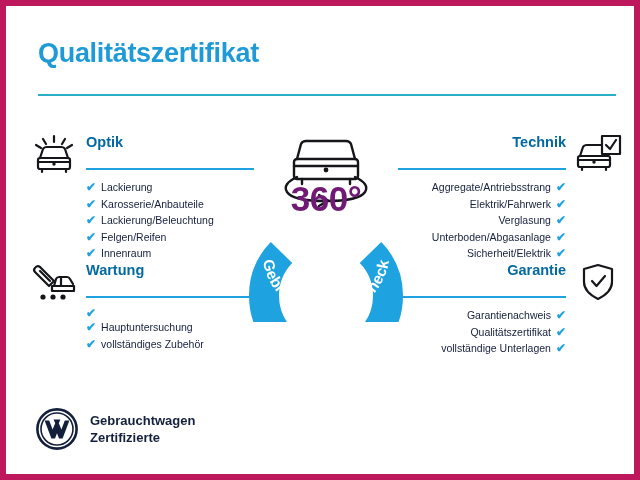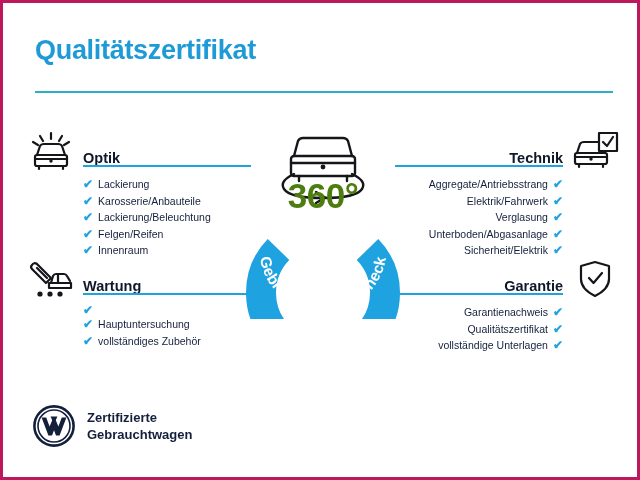--- a/index.html
+++ b/index.html
@@ -8,21 +8,21 @@
     background: #ffffff;
   }
   body {
     font-family: "Liberation Sans", sans-serif;
   }
   #page {
     position: relative;
     width: 640px;
     height: 480px;
     background: #ffffff;
-    border: 3px solid #be185d;
+    border: 6px solid #be185d;
     box-sizing: border-box;
     overflow: hidden;
   }
 
   
   #page-title {
     position: absolute;
     left: 32px;
     top: 32px;
     font-size: 27px;
@@ -52,24 +52,24 @@
   .sec-wartung { top: 258px; }
   .sec-technik { top: 130px; }
   .sec-garantie{ top: 258px; }
 
   .sec-head {
     position: relative;
     height: 34px;
   }
   .sec-title {
     position: absolute;
-    bottom: 1px;
+    bottom: 20px;
     font-size: 14.5px;
     font-weight: bold;
-    color: #0f172a;
+    color: #0369a1;
     white-space: nowrap;
   }
   .left .sec-title  { left: 56px; }
   .right .sec-title { right: 56px; }
 
   .sec-rule {
     position: absolute;
     height: 2px;
     background: #1ea2e0;
     bottom: 0;
@@ -122,21 +122,21 @@
   }
   #badge-360 {
     position: absolute;
     left: 0;
     top: 55px;
     width: 182px;
     height: 40px;
     text-align: center;
     font-size: 35px;
     font-weight: bold;
-    color: #4d7c0f;
+    color: #701a75;
     letter-spacing: -0.5px;
     line-height: 40px;
   }
 
   
   #footer {
     position: absolute;
     left: 30px;
     top: 402px;
     display: flex;
@@ -329,18 +329,18 @@
     <div id="badge-360">360°</div>
   </div>
 
   <div id="footer">
     <svg width="42" height="42" viewBox="0 0 42 42">
       <circle cx="21" cy="21" r="19.6" fill="none" stroke="#141f3c" stroke-width="2.6"></circle>
       <circle cx="21" cy="21" r="16" fill="none" stroke="#141f3c" stroke-width="1.6"></circle>
       <path d="M8.6 12.6 L13.2 12.6 L16.6 21.6 L19.2 15.2 L17.6 11.4 L24.4 11.4 L22.8 15.2 L25.4 21.6 L28.8 12.6 L33.4 12.6 L26.6 30.4 L23 30.4 L21 25.2 L19 30.4 L15.4 30.4 Z" fill="#141f3c"></path>
     </svg>
     <div id="footer-text">
+      <div>Gebrauchtwagen</div>
       <div>Zertifizierte</div>
-      <div>Gebrauchtwagen</div>
     </div>
   </div>
 
 </div>
 
 </body></html>

